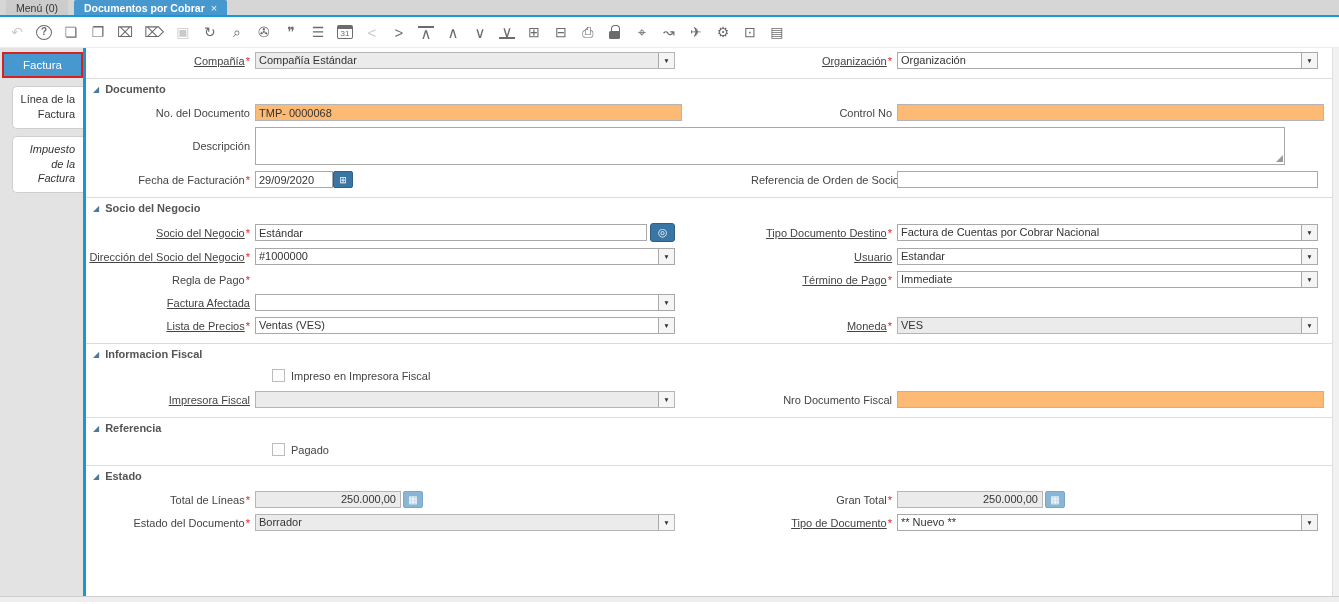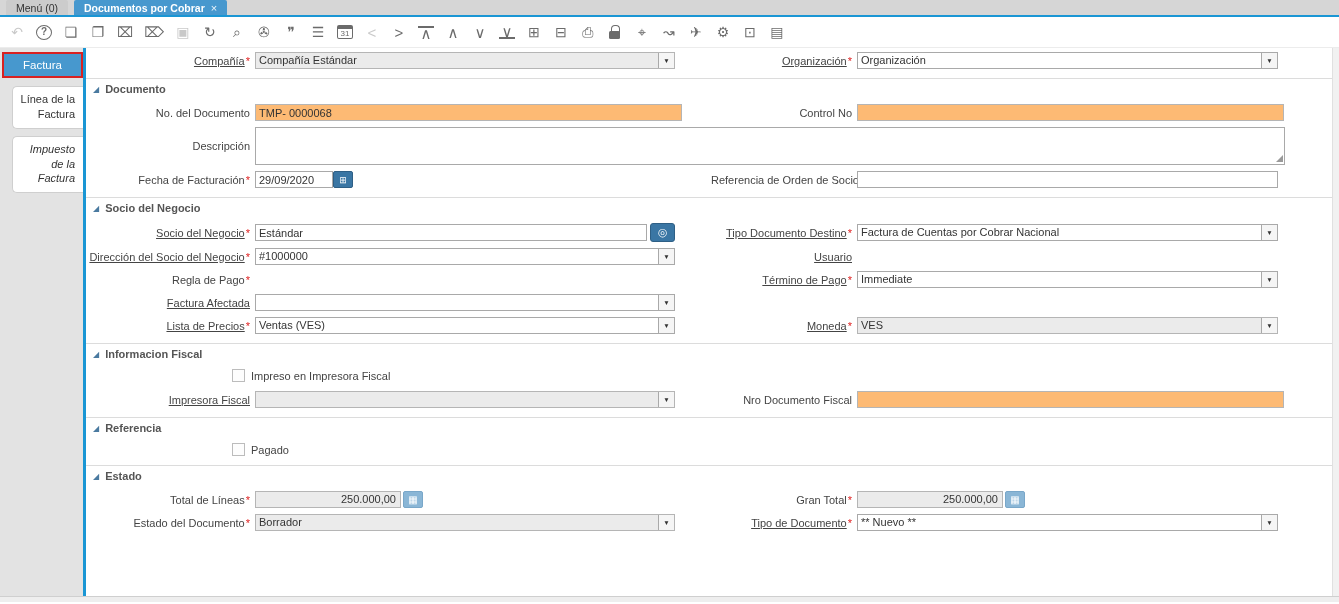--- a/index.html
+++ b/index.html
@@ -45,21 +45,21 @@
                 line-height:1.35; }
   .stab.italic { font-style:italic; }
   .content { flex:1; background:#fff; padding-top:4px; position:relative; overflow:hidden; }
   .vscroll { position:absolute; right:0; top:0; width:7px; height:548px; background:#f1f1f1;
              border-left:1px solid #e0e0e0; }
   
   .frow { display:flex; align-items:center; margin-bottom:6px; }
   .cell { display:flex; align-items:center; width:625px; flex:0 0 625px; }
   .lbl { text-align:right; padding-right:5px; color:#444; white-space:nowrap; }
   .cell.l .lbl { flex:0 0 169px; width:169px; }
-  .cell.r .lbl { flex:0 0 146px; width:146px; }
+  .cell.r .lbl { flex:0 0 146px; width:146px;margin-left:40px; }
   .lbl .u { text-decoration:underline; cursor:pointer; }
   .req { color:#e02020; margin-left:1px; }
   .fld { display:flex; align-items:center; }
   .w1 { width:420px; } .w2 { width:421px; } .wide1 { width:427px; } .wide2 { width:427px; }
   .inp { height:17px; border:1px solid #a9a9a9; background:#fff; font:inherit; color:#333;
          padding:0 3px; width:100%; }
   .inp.ro { background:#fdba74; border-color:#b5b5b5; }
   .combo { display:flex; height:17px; border:1px solid #a9a9a9; background:#fff; flex:1; cursor:pointer; }
   .combo .val { flex:1; padding:1px 3px 0; overflow:hidden; white-space:nowrap; color:#333; }
   .combo .arrow { width:16px; border-left:1px solid #a9a9a9; background:#f5f5f5; color:#333;
@@ -262,20 +262,26 @@
           <div class="combo">
             <span class="val">#1000000</span>
             <span class="arrow">▼</span>
           </div>
         </div>
       </div>
       <div class="cell r">
         <span class="lbl">
           <span class="u">Usuario</span>
         </span>
+        <div class="fld w2">
+          <div class="combo">
+            <span class="val">Estandar</span>
+            <span class="arrow">▼</span>
+          </div>
+        </div>
       </div>
     </div>
 
     <div class="frow">
       <div class="cell l">
         <span class="lbl">
           <span>Regla de Pago</span><span class="req">*</span>
         </span>
       </div>
       <div class="cell r">

